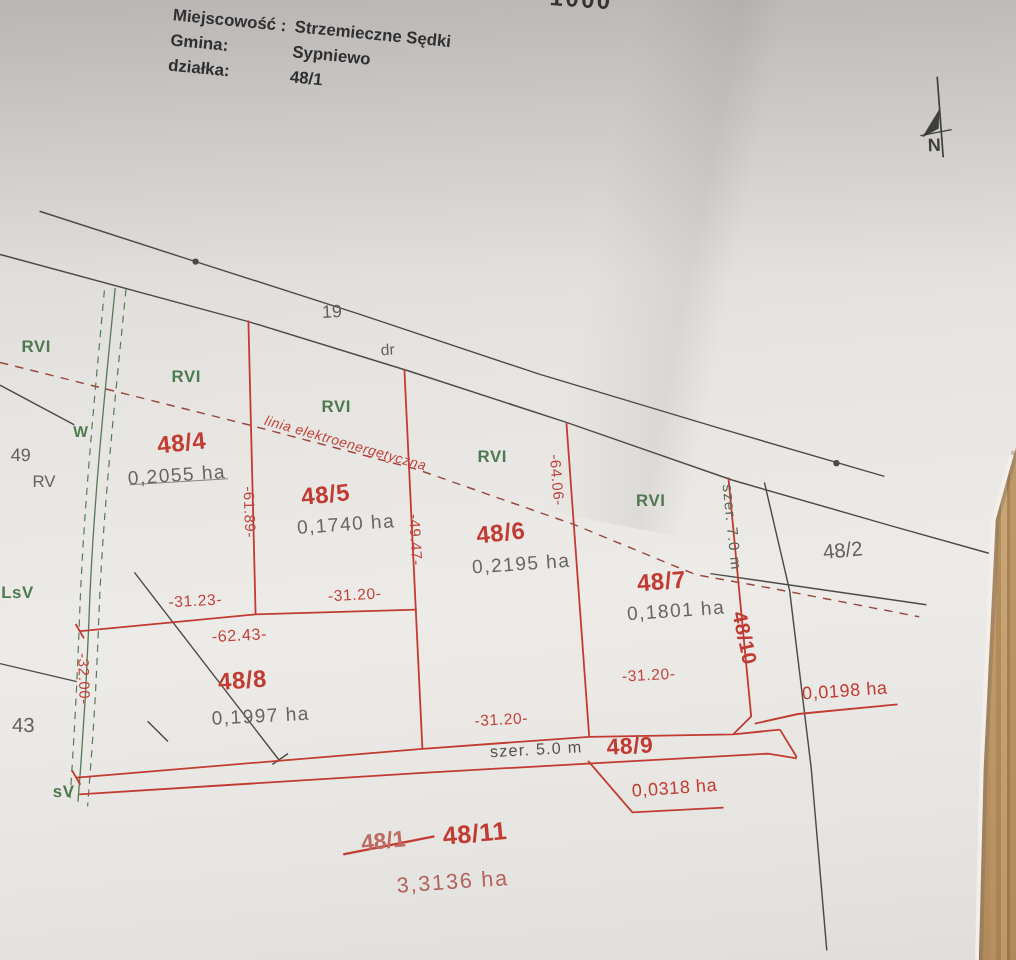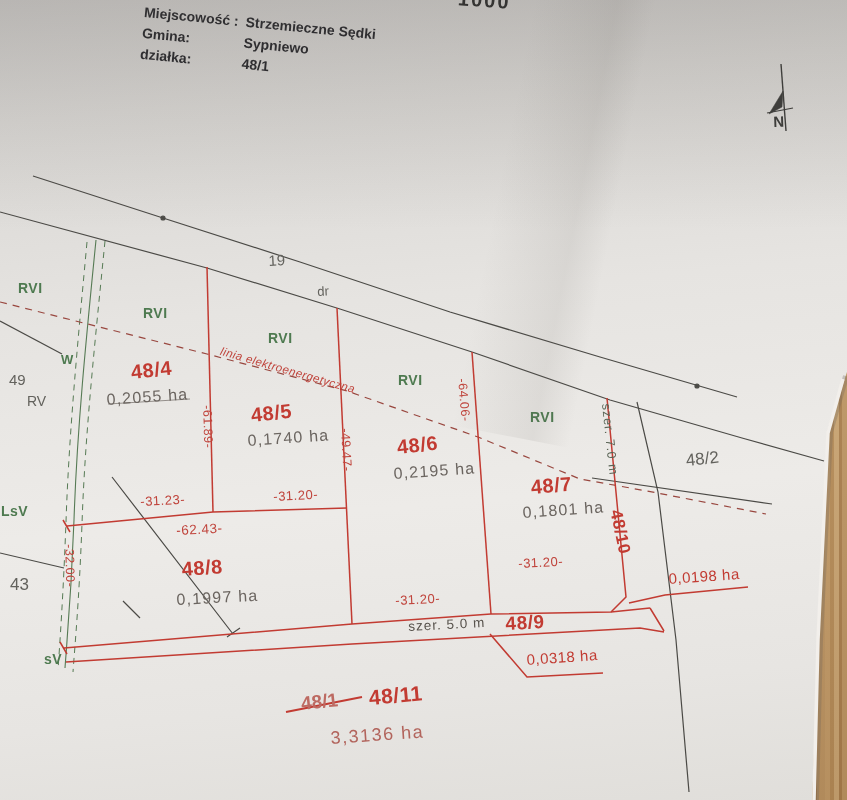--- a/index.html
+++ b/index.html
@@ -101,22 +101,22 @@
   <span class="lbl powerlbl" style="left:222px;top:346px;transform:rotate(16deg);">linia elektroenergetyczna</span>
 
   <span class="lbl green" style="left:18px;top:281px;">RVI</span>
   <span class="lbl green" style="left:143px;top:306px;">RVI</span>
   <span class="lbl green" style="left:268px;top:331px;">RVI</span>
   <span class="lbl green" style="left:398px;top:373px;">RVI</span>
   <span class="lbl green" style="left:530px;top:410px;">RVI</span>
   <span class="lbl gray" style="left:9px;top:372px;font-size:15px;">49</span>
   <span class="lbl gray" style="left:3px;top:394px;font-size:14px;margin-left:24px;">RV</span>
   <span class="lbl green" style="left:61px;top:353px;font-size:13px;font-weight:bold;">W</span>
-  <span class="lbl green" style="left:1px;top:504px;">LsV</span>
-  <span class="lbl gray" style="left:10px;top:576px;font-size:17px;">43</span>
+  <span class="lbl green" style="left:1px;top:486px;">LsV</span>
+  <span class="lbl gray" style="left:10px;top:596px;font-size:17px;">43</span>
   <span class="lbl green" style="left:0px;top:652px;padding-left:44px;">sV</span>
 
   <span class="lbl num" style="left:130px;top:362px;transform:rotate(-6deg);">48/4</span>
   <span class="lbl area" style="left:106px;top:392px;transform:rotate(-4deg);">0,2055 ha</span>
   <span class="lbl num" style="left:250px;top:405px;transform:rotate(-6deg);">48/5</span>
   <span class="lbl area" style="left:247px;top:433px;transform:rotate(-4deg);">0,1740 ha</span>
   <span class="lbl num" style="left:396px;top:437px;transform:rotate(-6deg);">48/6</span>
   <span class="lbl area" style="left:393px;top:466px;transform:rotate(-4deg);">0,2195 ha</span>
   <span class="lbl num" style="left:530px;top:477px;transform:rotate(-5deg);">48/7</span>
   <span class="lbl area" style="left:522px;top:505px;transform:rotate(-4deg);">0,1801 ha</span>

